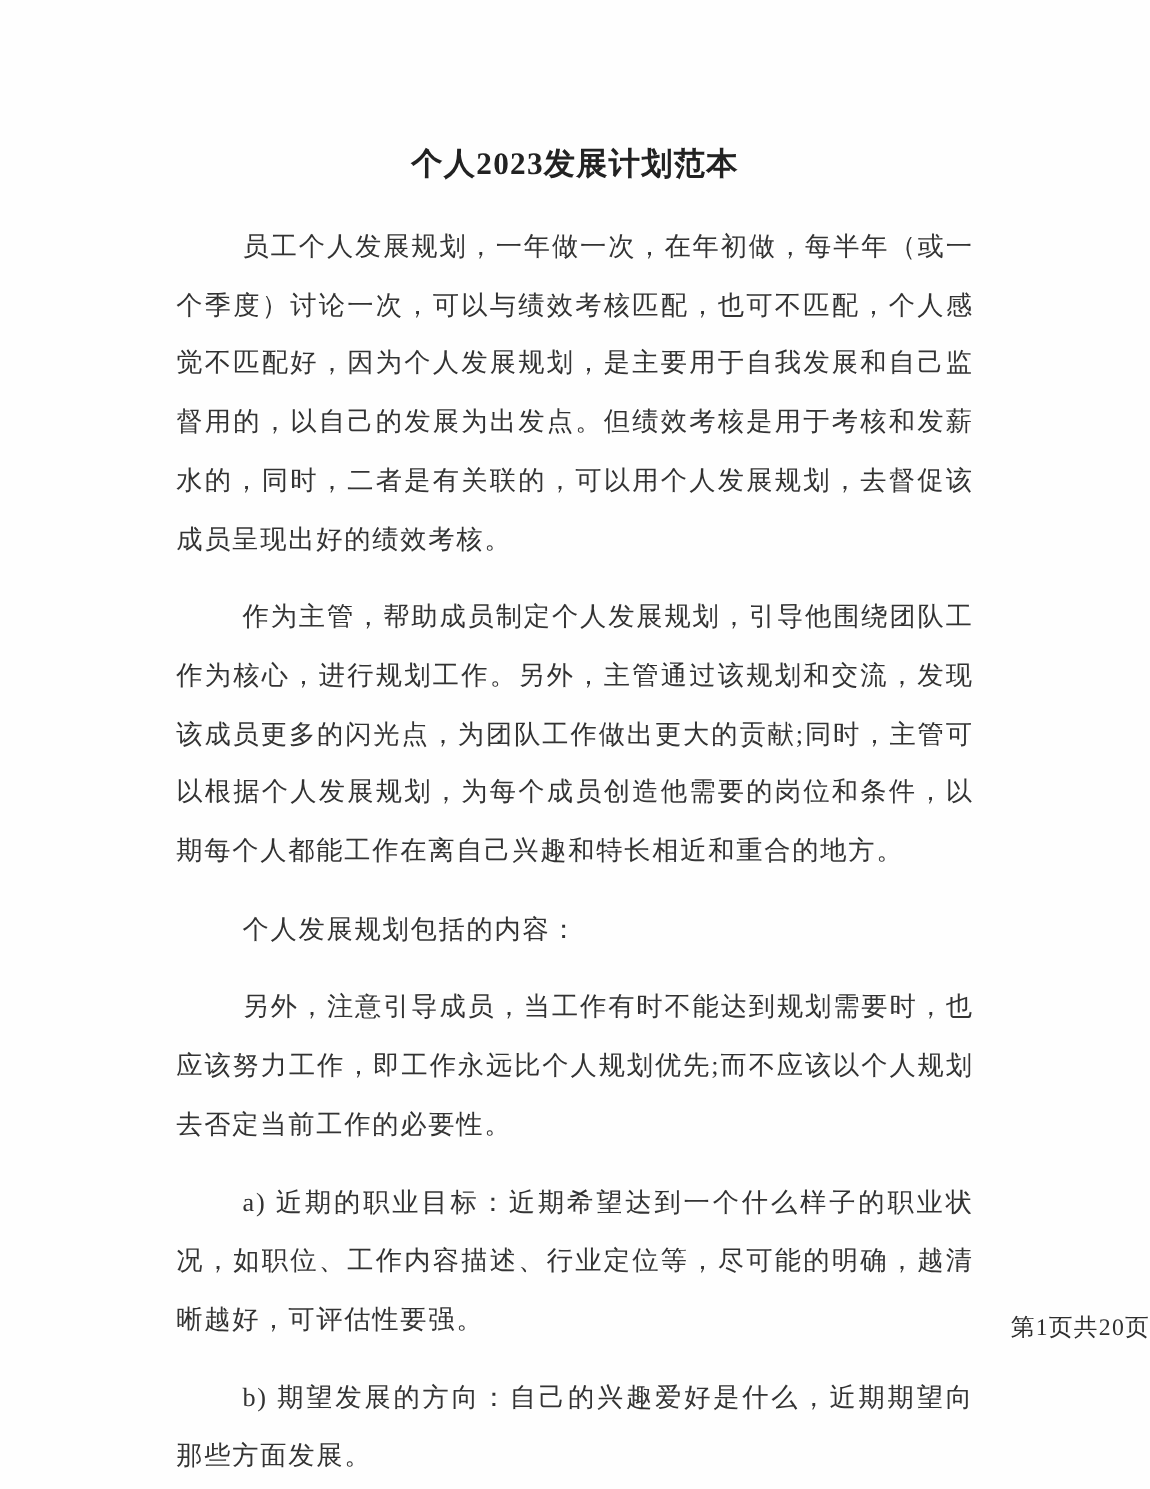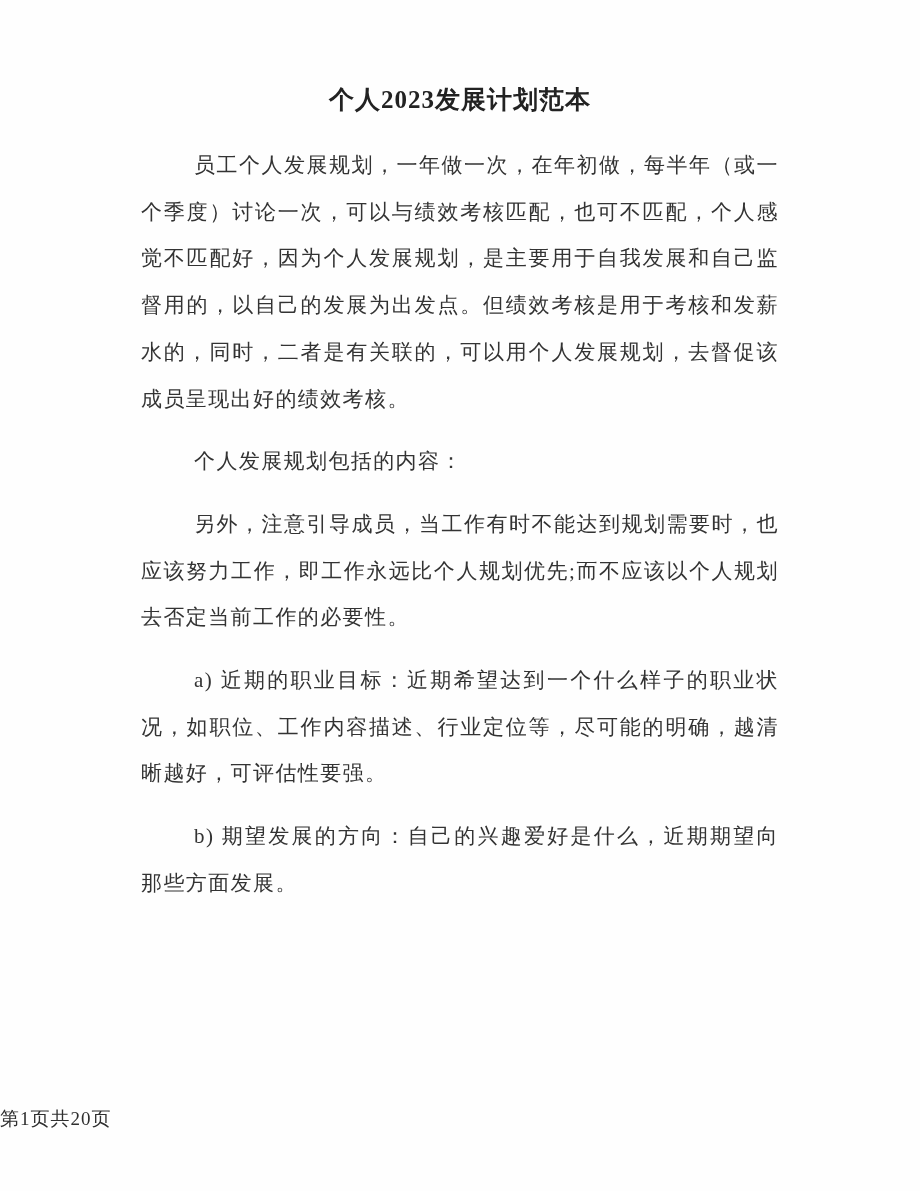--- a/index.html
+++ b/index.html
@@ -15,21 +15,21 @@
   }
   .page {
     position: relative;
     width: 920px;
     height: 1191px;
     background: #fefefe;
     overflow: hidden;
   }
   .doc-title {
     margin: 0;
-    padding-top: 74px;
+    padding-top: 106px;
     height: 52px;
     line-height: 52px;
     text-align: center;
     font-size: 25px;
     font-weight: bold;
     letter-spacing: 1px;
     color: #222222;
   }
   .doc-body {
     margin: 4px auto 0 auto;
@@ -40,40 +40,41 @@
     font-size: 21px;
     line-height: 46.7px;
     letter-spacing: 1.4px;
     text-align: justify;
     text-align-last: left;
     text-indent: 53px;
     word-break: break-all;
   }
   .footer {
     position: absolute;
-    top: 1104px;
+    top: 1048px;
     left: 0;
     width: 100%;
     height: 30px;
     line-height: 30px;
-    text-align: left;
+    text-align: right;
     font-size: 19px;
     letter-spacing: 1px;
     color: #2f2f2f;
   }
 </style>
 </head>
 <body>
 
 <div class="page">
 
   <h1 class="doc-title">个人2023发展计划范本</h1>
 
   <div class="doc-body">
     <p class="para">员工个人发展规划，一年做一次，在年初做，每半年（或一个季度）讨论一次，可以与绩效考核匹配，也可不匹配，个人感觉不匹配好，因为个人发展规划，是主要用于自我发展和自己监督用的，以自己的发展为出发点。但绩效考核是用于考核和发薪水的，同时，二者是有关联的，可以用个人发展规划，去督促该成员呈现出好的绩效考核。</p>
+    <p class="para">作为主管，帮助成员制定个人发展规划，引导他围绕团队工作为核心，进行规划工作。另外，主管通过该规划和交流，发现该成员更多的闪光点，为团队工作做出更大的贡献;同时，主管可以根据个人发展规划，为每个成员创造他需要的岗位和条件，以期每个人都能工作在离自己兴趣和特长相近和重合的地方。</p>
     <p class="para">个人发展规划包括的内容：</p>
     <p class="para">另外，注意引导成员，当工作有时不能达到规划需要时，也应该努力工作，即工作永远比个人规划优先;而不应该以个人规划去否定当前工作的必要性。</p>
     <p class="para">a) 近期的职业目标：近期希望达到一个什么样子的职业状况，如职位、工作内容描述、行业定位等，尽可能的明确，越清晰越好，可评估性要强。</p>
     <p class="para">b) 期望发展的方向：自己的兴趣爱好是什么，近期期望向那些方面发展。</p>
   </div>
 
   <div class="footer">
     <span>第1页共20页</span>
   </div>
 

